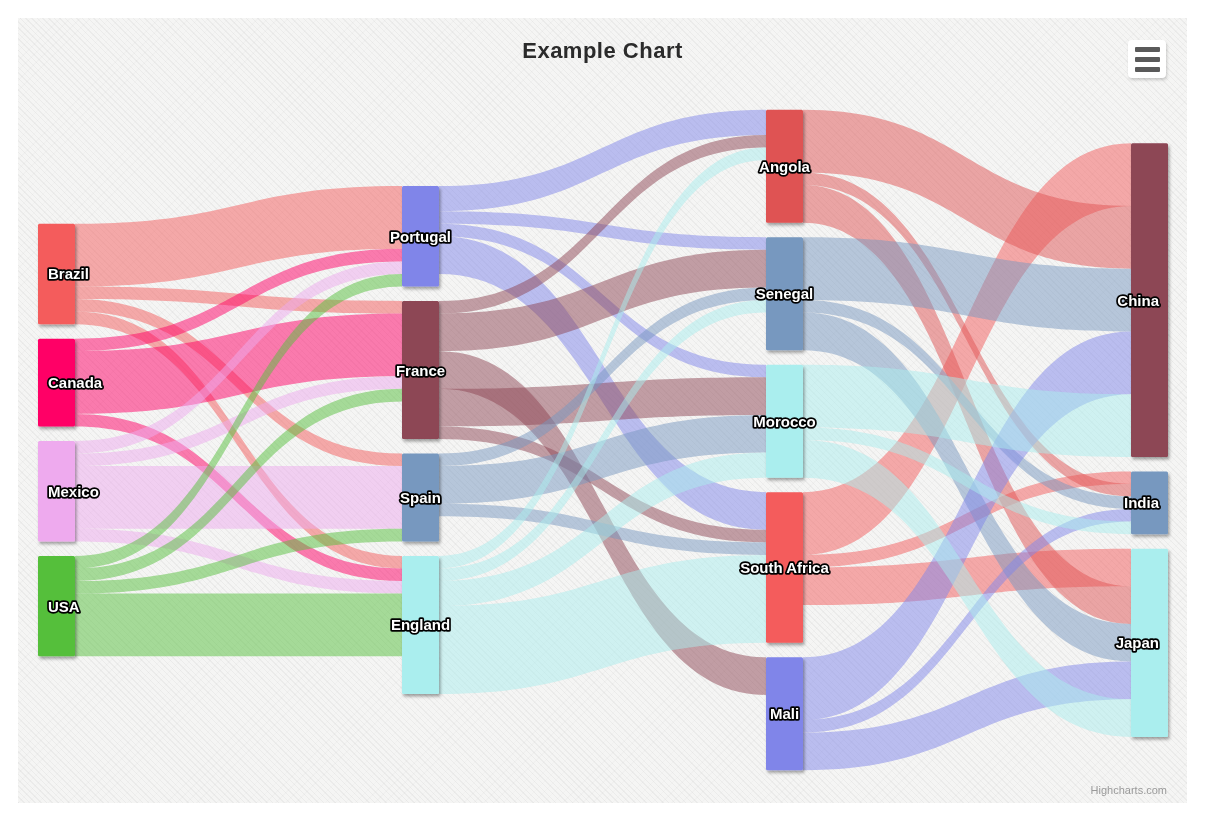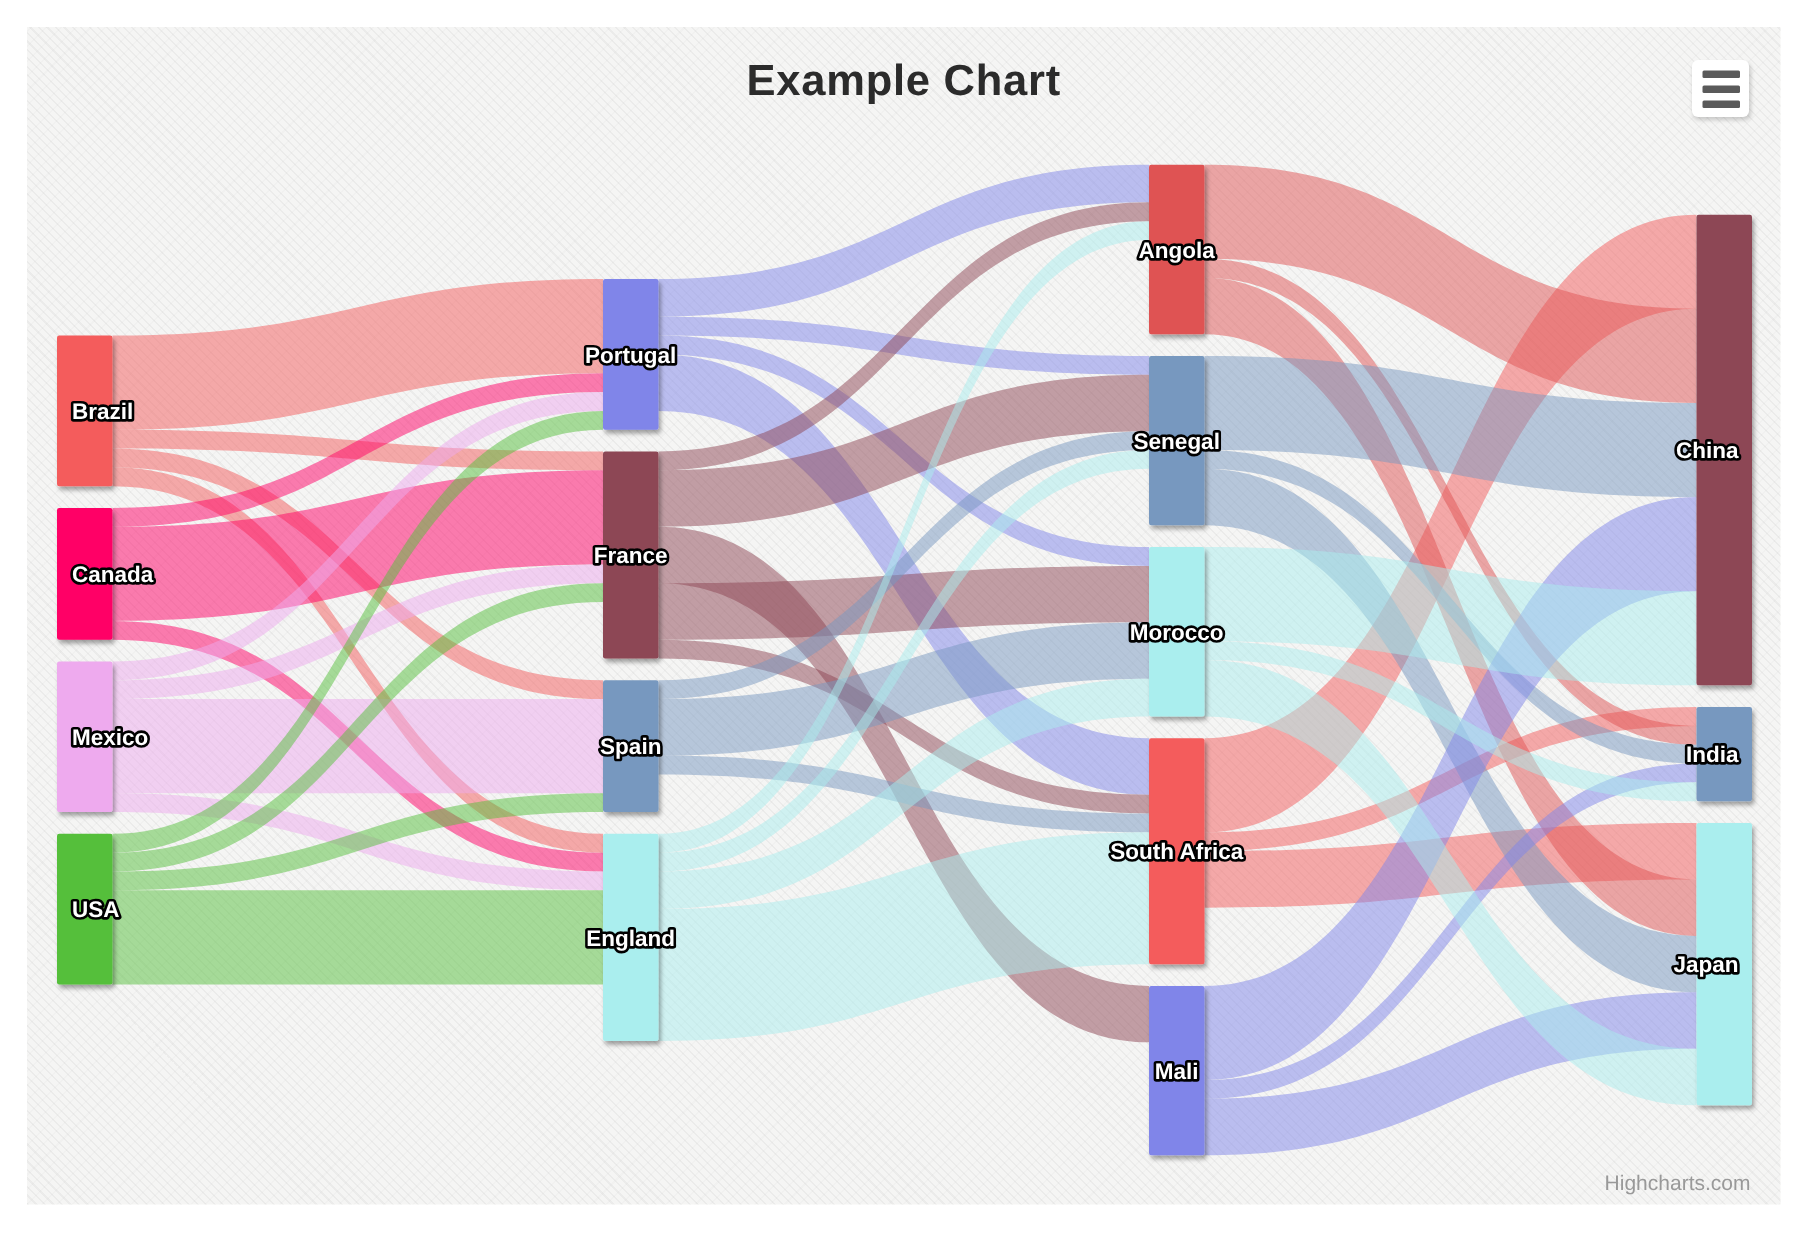--- a/index.html
+++ b/index.html
@@ -8,34 +8,34 @@
   .page { position:relative; width:1208px; height:828px; background:#ffffff; }
   .chart-container {
     position:absolute; left:18px; top:18px; width:1169px; height:785px;
     background-color:#f5f5f4;
     background-image:
       repeating-linear-gradient(45deg, rgba(150,150,150,0.10) 0 1px, transparent 1px 4px),
       repeating-linear-gradient(-45deg, rgba(190,190,190,0.07) 0 1px, transparent 1px 7px);
   }
   .chart-title {
     position:absolute; top:20px; left:0; width:100%;
-    text-align:center; font-size:29px; font-weight:bold; color:#2b2b2b;
+    text-align:center; font-size:22px; font-weight:bold; color:#2b2b2b;
     letter-spacing:0.5px;
   }
   .menu-button {
     position:absolute; top:22px; right:21px; width:38px; height:38px;
     background:#ffffff; border-radius:4px; cursor:pointer;
     box-shadow:1px 2px 3px rgba(0,0,0,0.18);
     display:flex; flex-direction:column; justify-content:center; align-items:center; gap:5px;
   }
   .menu-button .bar { width:25px; height:5px; background:#5a5a5a; border-radius:1px; }
   .sankey-svg { position:absolute; left:0; top:0; }
   .credit {
     position:absolute; right:20px; bottom:7px;
-    font-size:14px; color:#999999; cursor:pointer;
+    font-size:11px; color:#999999; cursor:pointer;
   }
 </style>
 </head>
 <body>
 
 <div class="page">
   <div class="chart-container">
 
     <div class="chart-title">Example Chart</div>
 

